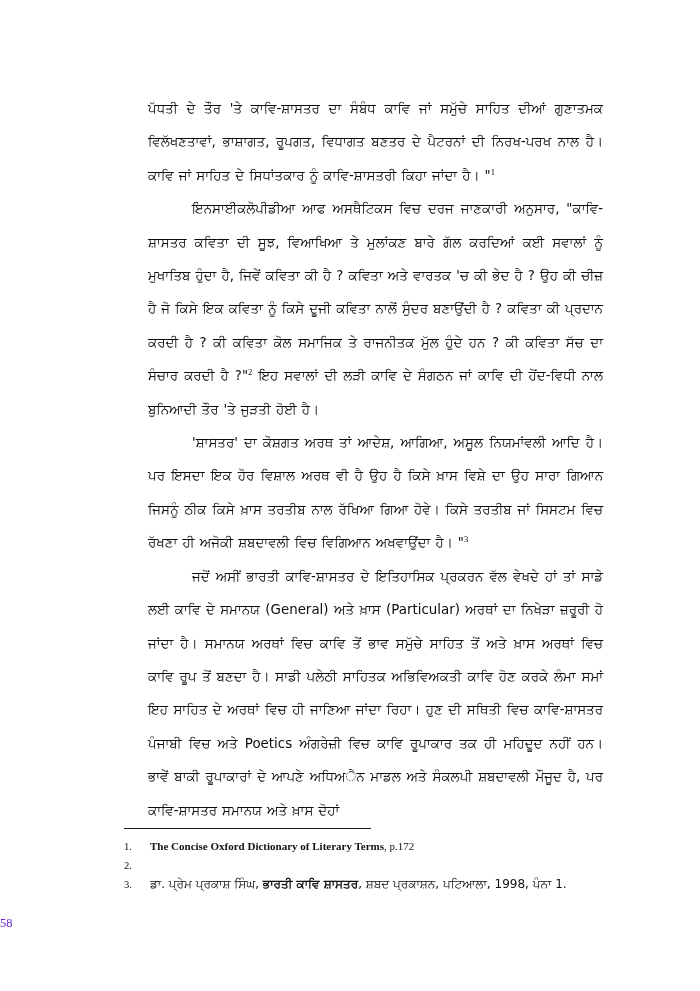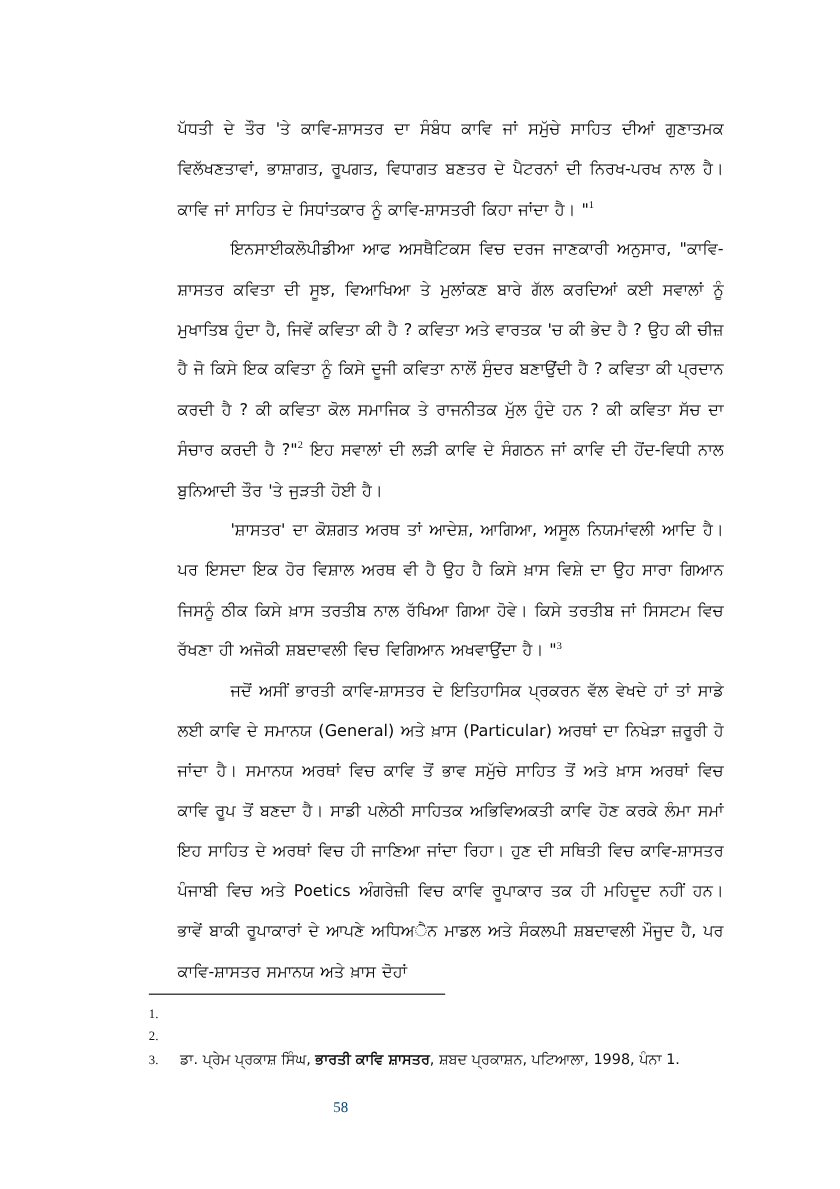--- a/index.html
+++ b/index.html
@@ -104,24 +104,23 @@
     font-family: "DejaVu Sans", "Liberation Sans", sans-serif;
     font-weight: bold;
   }
 
   
   .page-number {
     position: absolute;
     left: 0;
     top: 916px;
     width: 568px;
-    text-align: center;
     font-size: 12.4px;
     font-family: "Liberation Serif", "DejaVu Serif", serif;
-    color: #0c4a6e;
+    color: #6d28d9;
   }
 </style>
 </head>
 <body>
 
 <div class="page">
 
   <div class="text-block">
 
     <p class="para"><span>ਪੱਧਤੀ ਦੇ ਤੌਰ 'ਤੇ ਕਾਵਿ-ਸ਼ਾਸਤਰ ਦਾ ਸੰਬੰਧ ਕਾਵਿ ਜਾਂ ਸਮੁੱਚੇ ਸਾਹਿਤ ਦੀਆਂ ਗੁਣਾਤਮਕ ਵਿਲੱਖਣਤਾਵਾਂ, ਭਾਸ਼ਾਗਤ, ਰੂਪਗਤ, ਵਿਧਾਗਤ ਬਣਤਰ ਦੇ ਪੈਟਰਨਾਂ ਦੀ ਨਿਰਖ-ਪਰਖ ਨਾਲ ਹੈ। ਕਾਵਿ ਜਾਂ ਸਾਹਿਤ ਦੇ ਸਿਧਾਂਤਕਾਰ ਨੂੰ ਕਾਵਿ-ਸ਼ਾਸਤਰੀ ਕਿਹਾ ਜਾਂਦਾ ਹੈ। "</span><sup class="fnref">1</sup></p>
@@ -133,20 +132,21 @@
     <p class="para indent"><span>ਜਦੋਂ ਅਸੀਂ ਭਾਰਤੀ ਕਾਵਿ-ਸ਼ਾਸਤਰ ਦੇ ਇਤਿਹਾਸਿਕ ਪ੍ਰਕਰਨ ਵੱਲ ਵੇਖਦੇ ਹਾਂ ਤਾਂ ਸਾਡੇ ਲਈ ਕਾਵਿ ਦੇ ਸਮਾਨਯ (General) ਅਤੇ ਖ਼ਾਸ (Particular) ਅਰਥਾਂ ਦਾ ਨਿਖੇੜਾ ਜ਼ਰੂਰੀ ਹੋ ਜਾਂਦਾ ਹੈ। ਸਮਾਨਯ ਅਰਥਾਂ ਵਿਚ ਕਾਵਿ ਤੋਂ ਭਾਵ ਸਮੁੱਚੇ ਸਾਹਿਤ ਤੋਂ ਅਤੇ ਖ਼ਾਸ ਅਰਥਾਂ ਵਿਚ ਕਾਵਿ ਰੂਪ ਤੋਂ ਬਣਦਾ ਹੈ। ਸਾਡੀ ਪਲੇਠੀ ਸਾਹਿਤਕ ਅਭਿਵਿਅਕਤੀ ਕਾਵਿ ਹੋਣ ਕਰਕੇ ਲੰਮਾ ਸਮਾਂ ਇਹ ਸਾਹਿਤ ਦੇ ਅਰਥਾਂ ਵਿਚ ਹੀ ਜਾਣਿਆ ਜਾਂਦਾ ਰਿਹਾ। ਹੁਣ ਦੀ ਸਥਿਤੀ ਵਿਚ ਕਾਵਿ-ਸ਼ਾਸਤਰ ਪੰਜਾਬੀ ਵਿਚ ਅਤੇ Poetics ਅੰਗਰੇਜ਼ੀ ਵਿਚ ਕਾਵਿ ਰੂਪਾਕਾਰ ਤਕ ਹੀ ਮਹਿਦੂਦ ਨਹੀਂ ਹਨ। ਭਾਵੇਂ ਬਾਕੀ ਰੂਪਾਕਾਰਾਂ ਦੇ ਆਪਣੇ ਅਧਿਅੈਨ ਮਾਡਲ ਅਤੇ ਸੰਕਲਪੀ ਸ਼ਬਦਾਵਲੀ ਮੌਜੂਦ ਹੈ, ਪਰ ਕਾਵਿ-ਸ਼ਾਸਤਰ ਸਮਾਨਯ ਅਤੇ ਖ਼ਾਸ ਦੋਹਾਂ</span></p>
 
   </div>
 
   <div class="footnote-area">
     <hr class="footnote-rule">
     <ul class="footnote-list">
 
       <li class="footnote">
         <span class="fn-num">1.</span>
+        <span class="fn-text"><span class="fn-title">The Concise Oxford Dictionary of Literary Terms</span><span>, p.172</span></span>
       </li>
 
       <li class="footnote">
         <span class="fn-num">2.</span>
       </li>
 
       <li class="footnote">
         <span class="fn-num">3.</span>
         <span class="fn-text gur"><span>ਡਾ. ਪ੍ਰੇਮ ਪ੍ਰਕਾਸ਼ ਸਿੰਘ, </span><span class="fn-title gur">ਭਾਰਤੀ ਕਾਵਿ ਸ਼ਾਸਤਰ</span><span>, ਸ਼ਬਦ ਪ੍ਰਕਾਸ਼ਨ, ਪਟਿਆਲਾ, 1998, ਪੰਨਾ 1.</span></span>
       </li>

